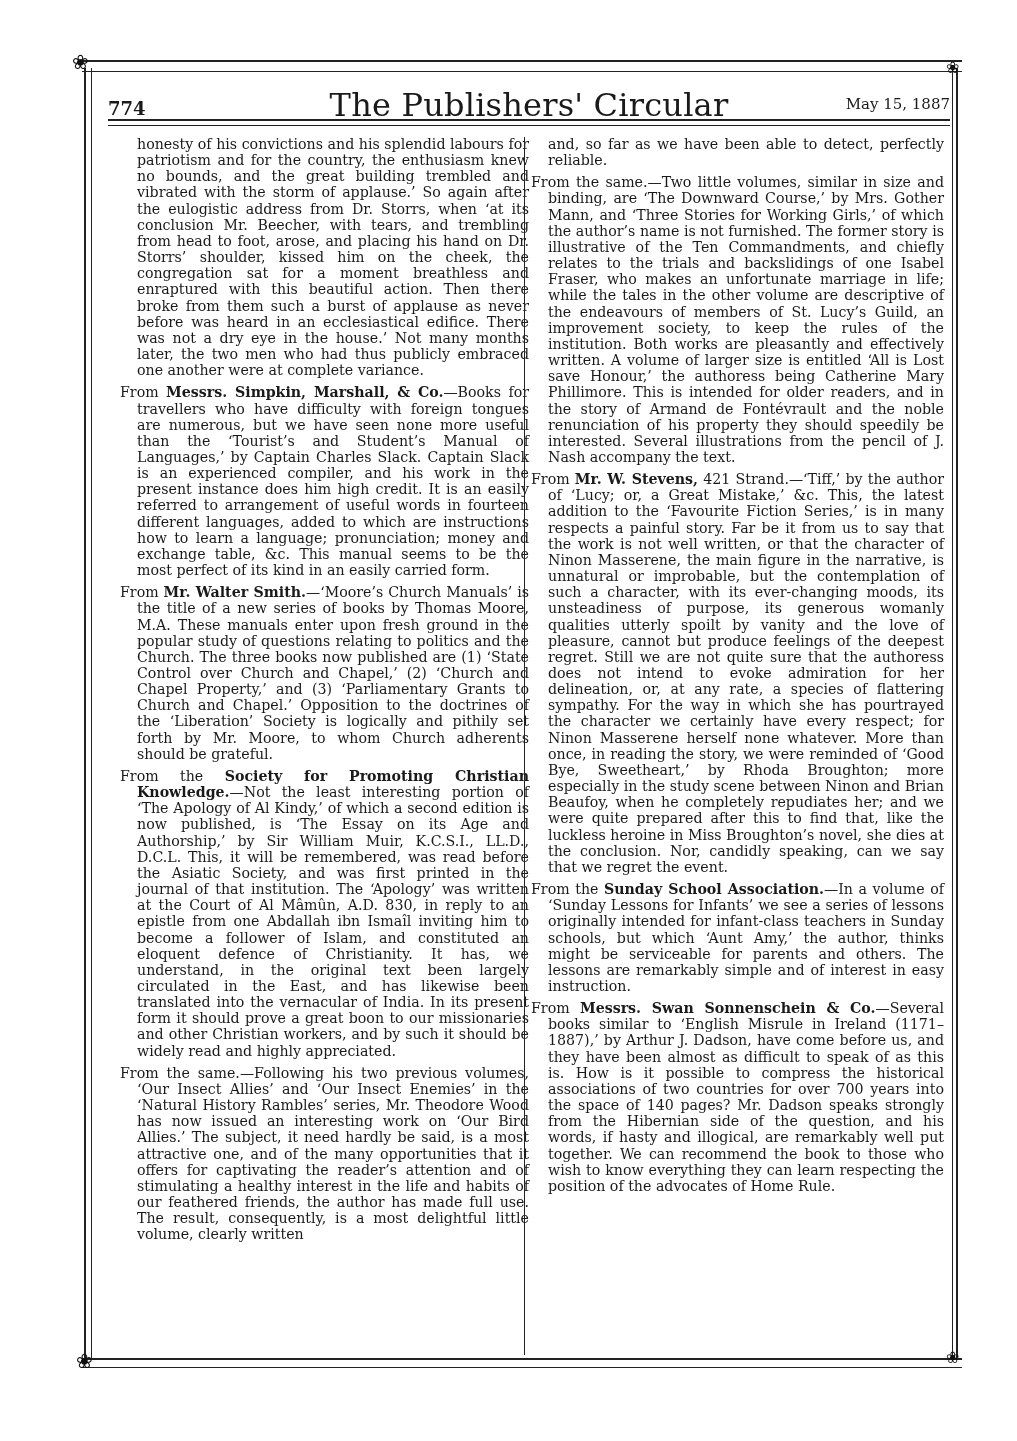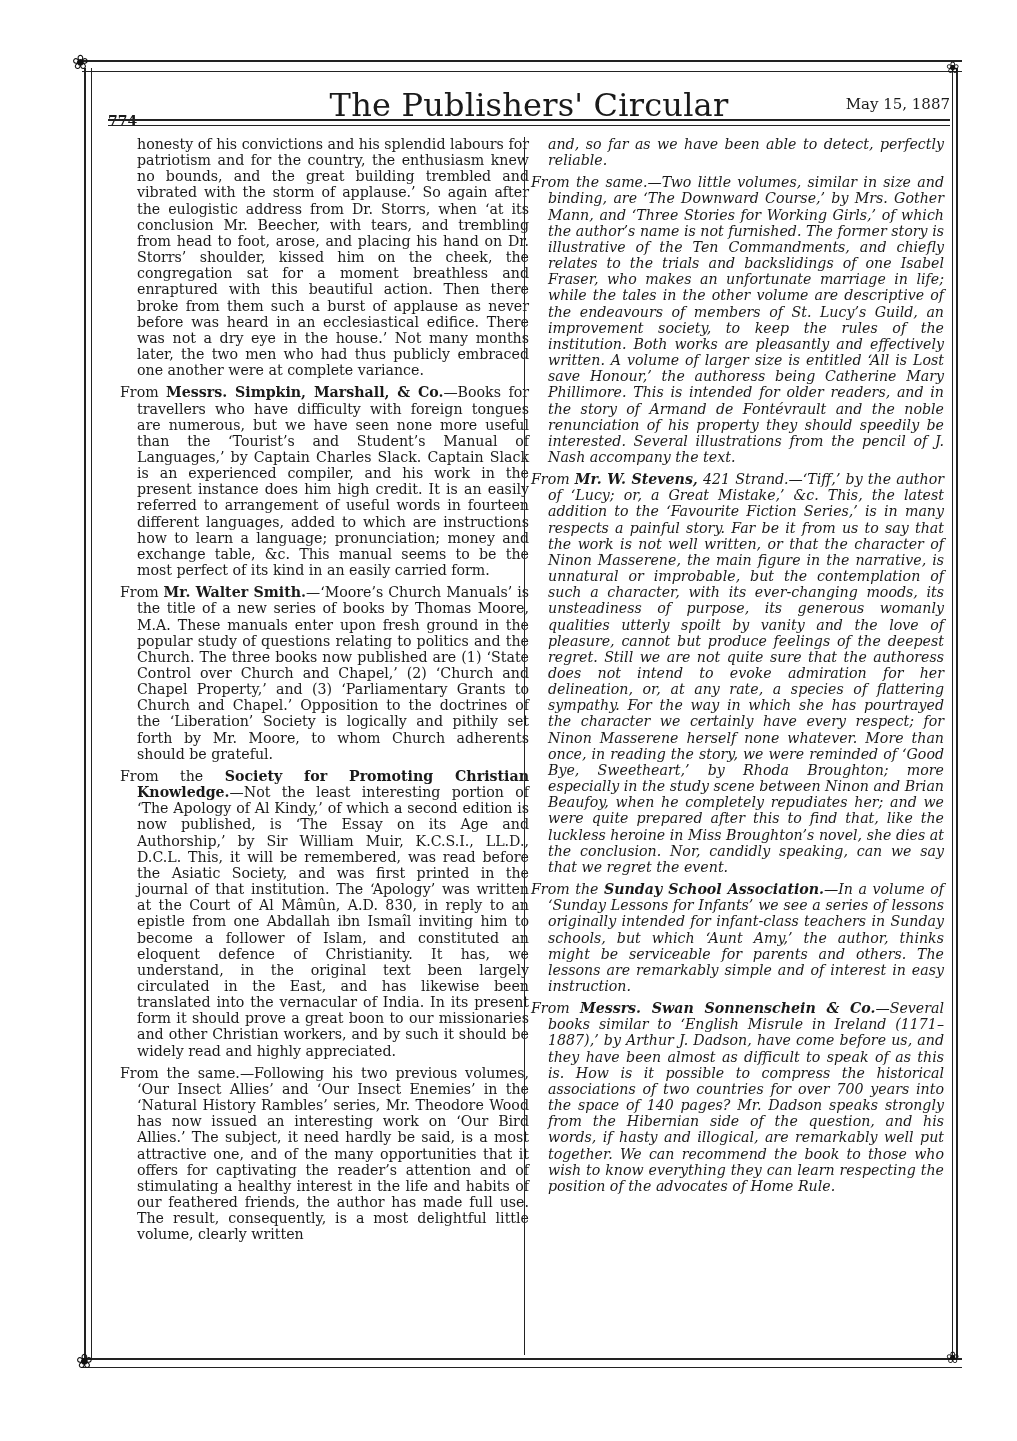--- a/index.html
+++ b/index.html
@@ -7,28 +7,28 @@
     .frame-top { position: absolute; left: 82px; top: 60px; width: 880px; height: 9px; border-top: 2px solid #222; border-bottom: 1px solid #222; }
     .frame-bottom { position: absolute; left: 82px; top: 1358px; width: 880px; height: 7px; border-top: 2px solid #222; border-bottom: 1px solid #222; }
     .frame-left { position: absolute; left: 84px; top: 68px; width: 5px; height: 1292px; border-left: 2px solid #222; border-right: 1px solid #222; }
     .frame-right { position: absolute; left: 952px; top: 68px; width: 3px; height: 1292px; border-left: 1px solid #222; border-right: 2px solid #222; }
     .ornament { position: absolute; font-family: "DejaVu Serif", serif; font-size: 20px; line-height: 20px; color: #111; }
     .orn-tl { left: 72px; top: 52px; }
     .orn-tr { left: 946px; top: 58px; font-size: 16px; }
     .orn-bl { left: 76px; top: 1351px; }
     .orn-br { left: 946px; top: 1348px; font-size: 16px; }
     .header { position: absolute; left: 108px; top: 86px; width: 842px; height: 30px; font-family: "DejaVu Serif", serif; }
-    .page-number { position: absolute; left: 0; top: 27px; font-size: 14px; font-weight: bold; text-align: right; }
+    .page-number { position: absolute; left: 0; top: 12px; font-size: 18px; font-weight: bold; text-align: right; }
     .journal-title { position: absolute; left: 0; width: 842px; top: 0; text-align: center; font-size: 32px; letter-spacing: 0.2px; }
     .issue-date { position: absolute; right: 0; top: 9px; font-size: 15px; }
     .header-rule { position: absolute; left: 108px; top: 119px; width: 842px; height: 4px; border-top: 2px solid #222; border-bottom: 1px solid #222; }
     .col-rule { position: absolute; left: 524px; top: 137px; width: 0; height: 1218px; border-left: 1px solid #222; }
     .column { position: absolute; top: 136px; font-family: "DejaVu Serif", serif; font-size: 14.2px; line-height: 16.15px; text-align: justify; }
     .col-left { left: 120px; width: 409px; }
-    .col-right { left: 531px; width: 413px; font-style: italic; }
+    .col-right { left: 531px; width: 413px; }
     .para { margin: 0 0 6px 0; padding-left: 17px; text-indent: -17px; }
     .para.cont { padding-left: 17px; text-indent: 0; }
     .bold { font-weight: bold; }
   </style>
 </head>
 <body>
 
 <div class="frame-top"></div>
 <div class="frame-bottom"></div>
 <div class="frame-left"></div>

